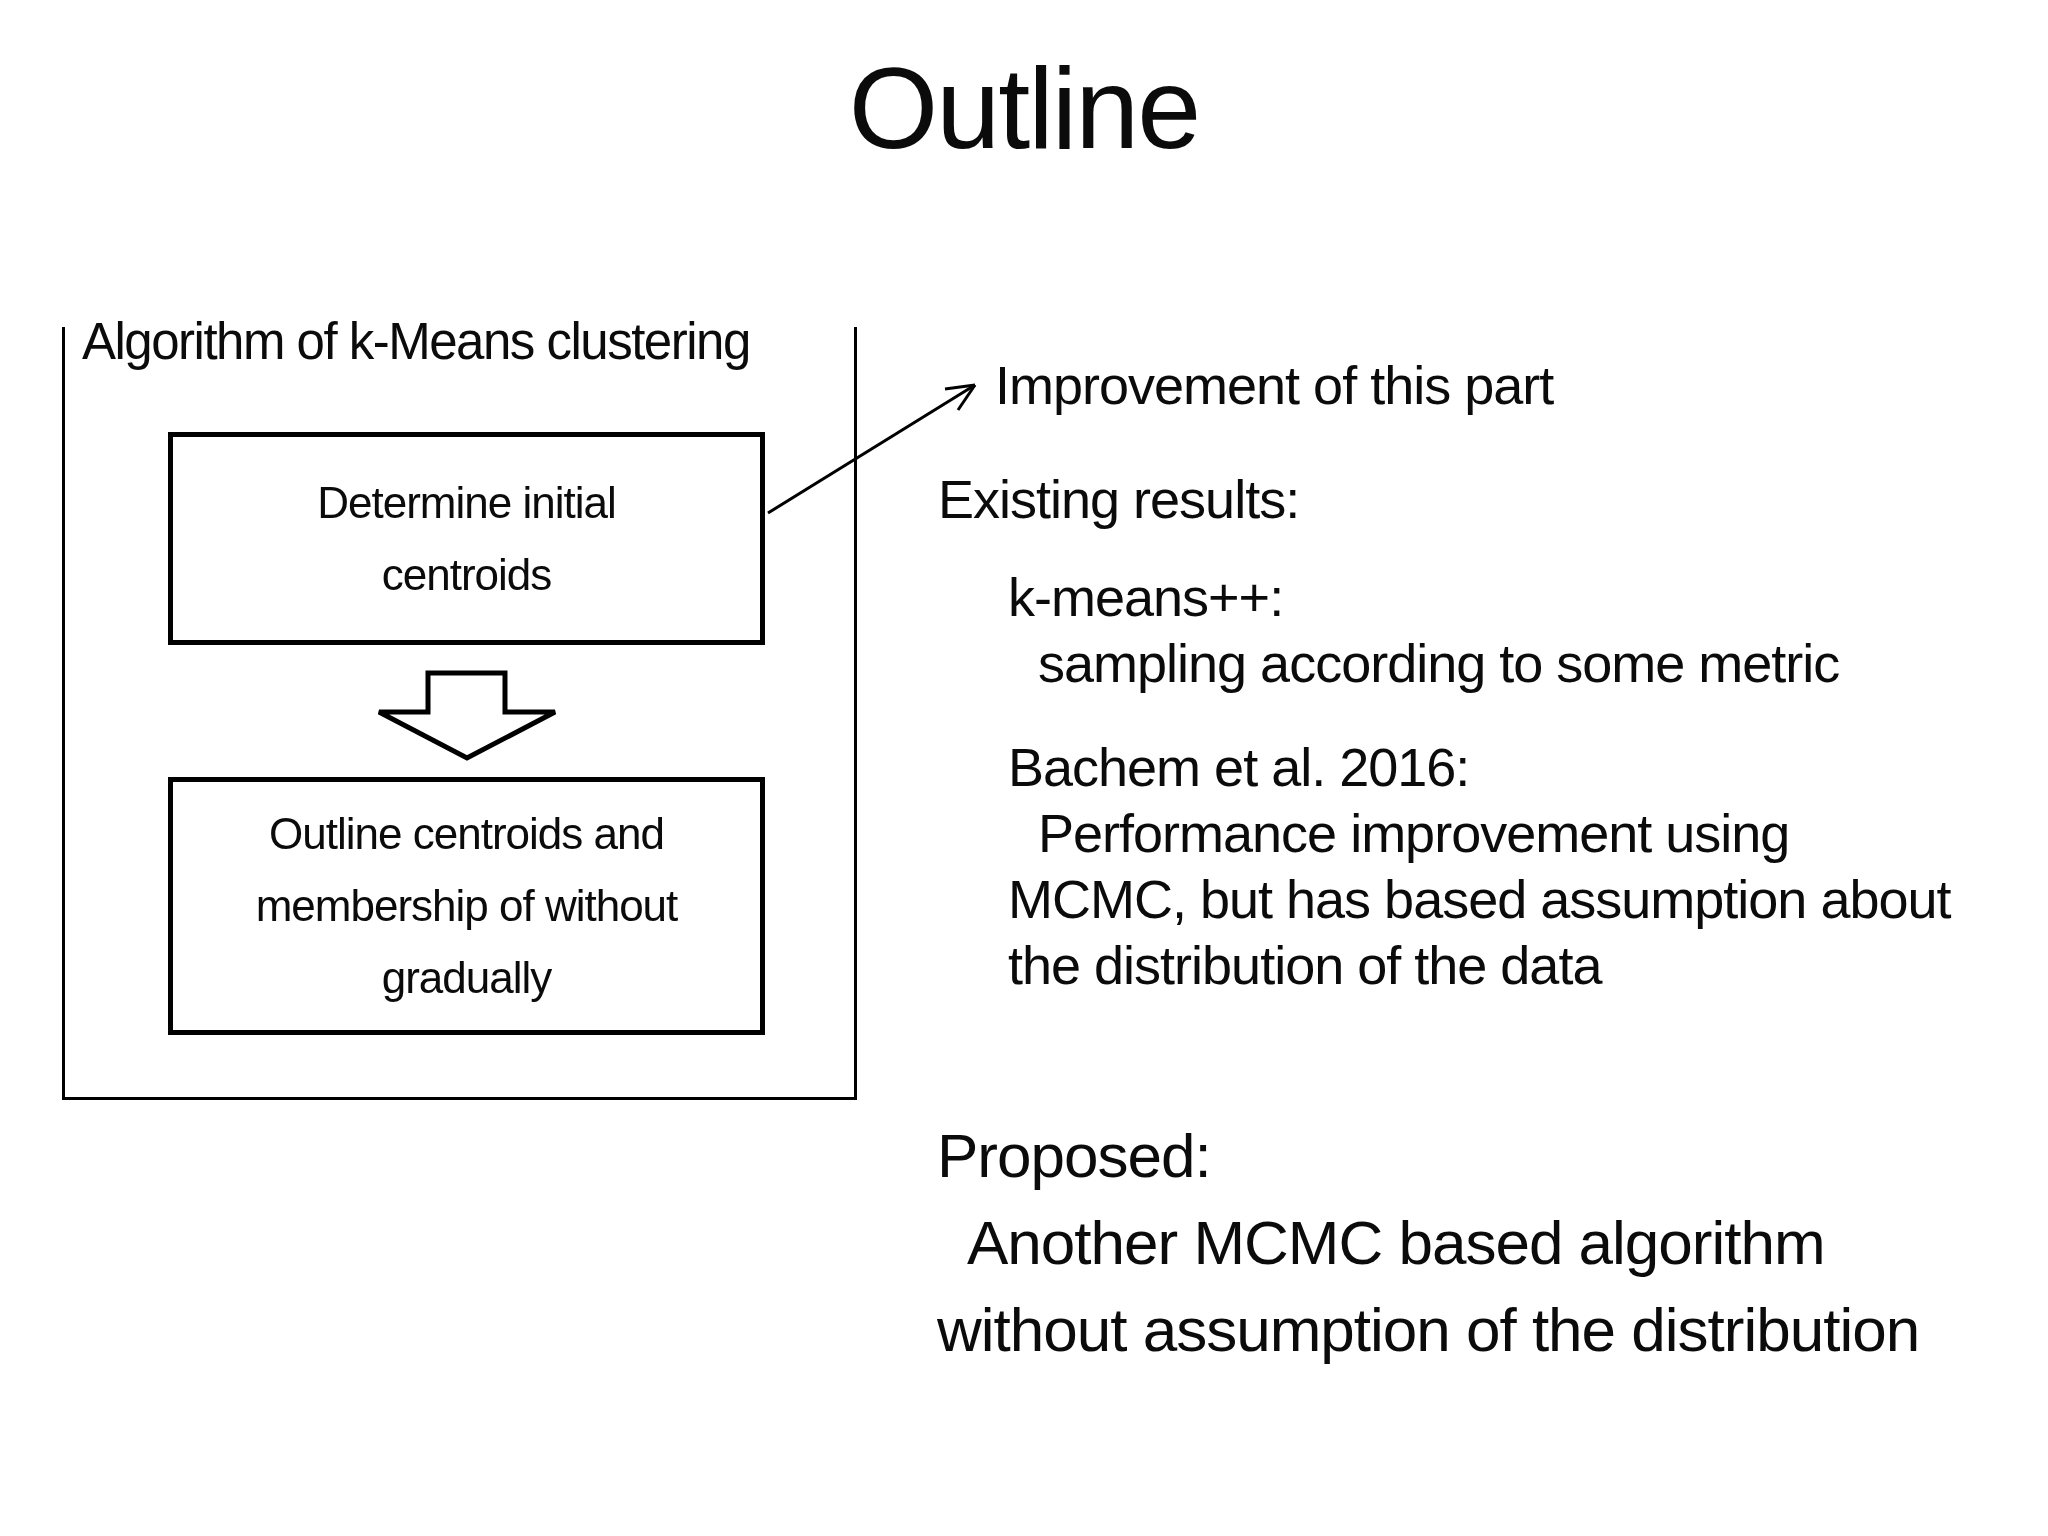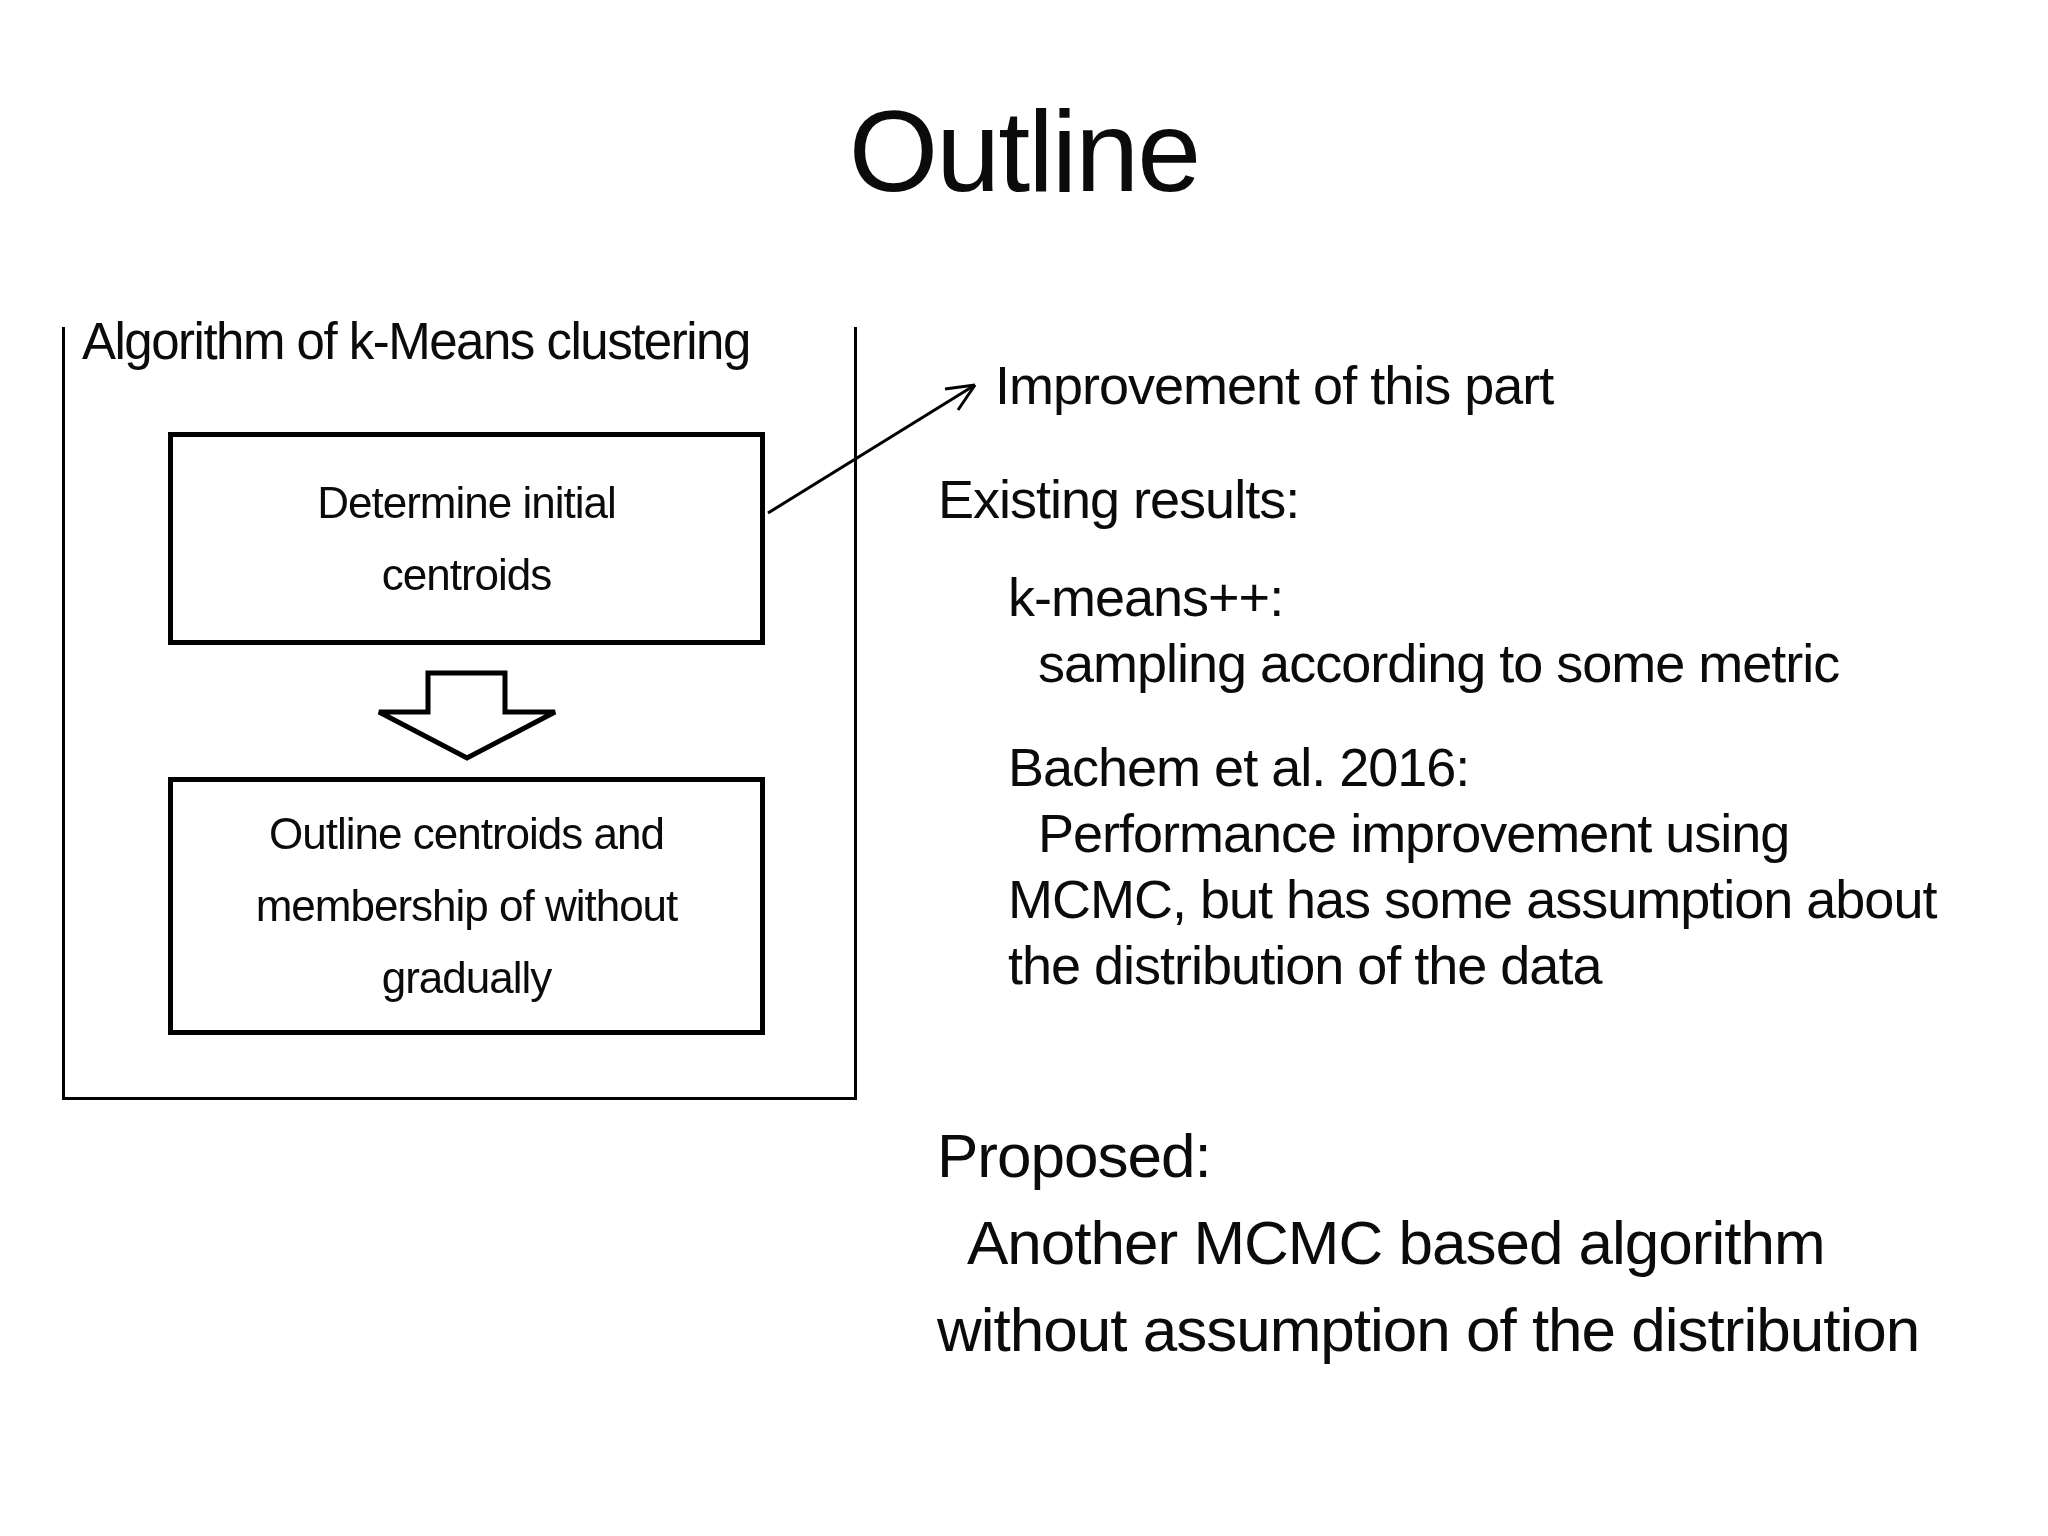--- a/index.html
+++ b/index.html
@@ -18,21 +18,20 @@
   .title {
     position: absolute;
     top: 42px;
     left: 0;
     width: 100%;
     text-align: center;
     font-size: 115px;
     font-weight: 400;
     letter-spacing: -2px;
     white-space: nowrap;
-    margin-top: 43px;
   }
 
   
   .fc-label {
     position: absolute;
     left: 82px;
     top: 312px;
     font-size: 51px;
     letter-spacing: -1.5px;
     white-space: nowrap;
@@ -121,21 +120,21 @@
   <div class="rtext existing">Existing results:</div>
 
   <div class="rtext kmeans">
     <div>k-means++:</div>
     <div class="indent">sampling according to some metric</div>
   </div>
 
   <div class="rtext bachem">
     <div>Bachem et al. 2016:</div>
     <div class="indent">Performance improvement using</div>
-    <div>MCMC, but has some assumption about</div>
+    <div>MCMC, but has based assumption about</div>
     <div>the distribution of the data</div>
   </div>
 
   <div class="rtext proposed">
     <div>Proposed:</div>
     <div class="indent">Another MCMC based algorithm</div>
     <div>without assumption of the distribution</div>
   </div>
 
 </div>

